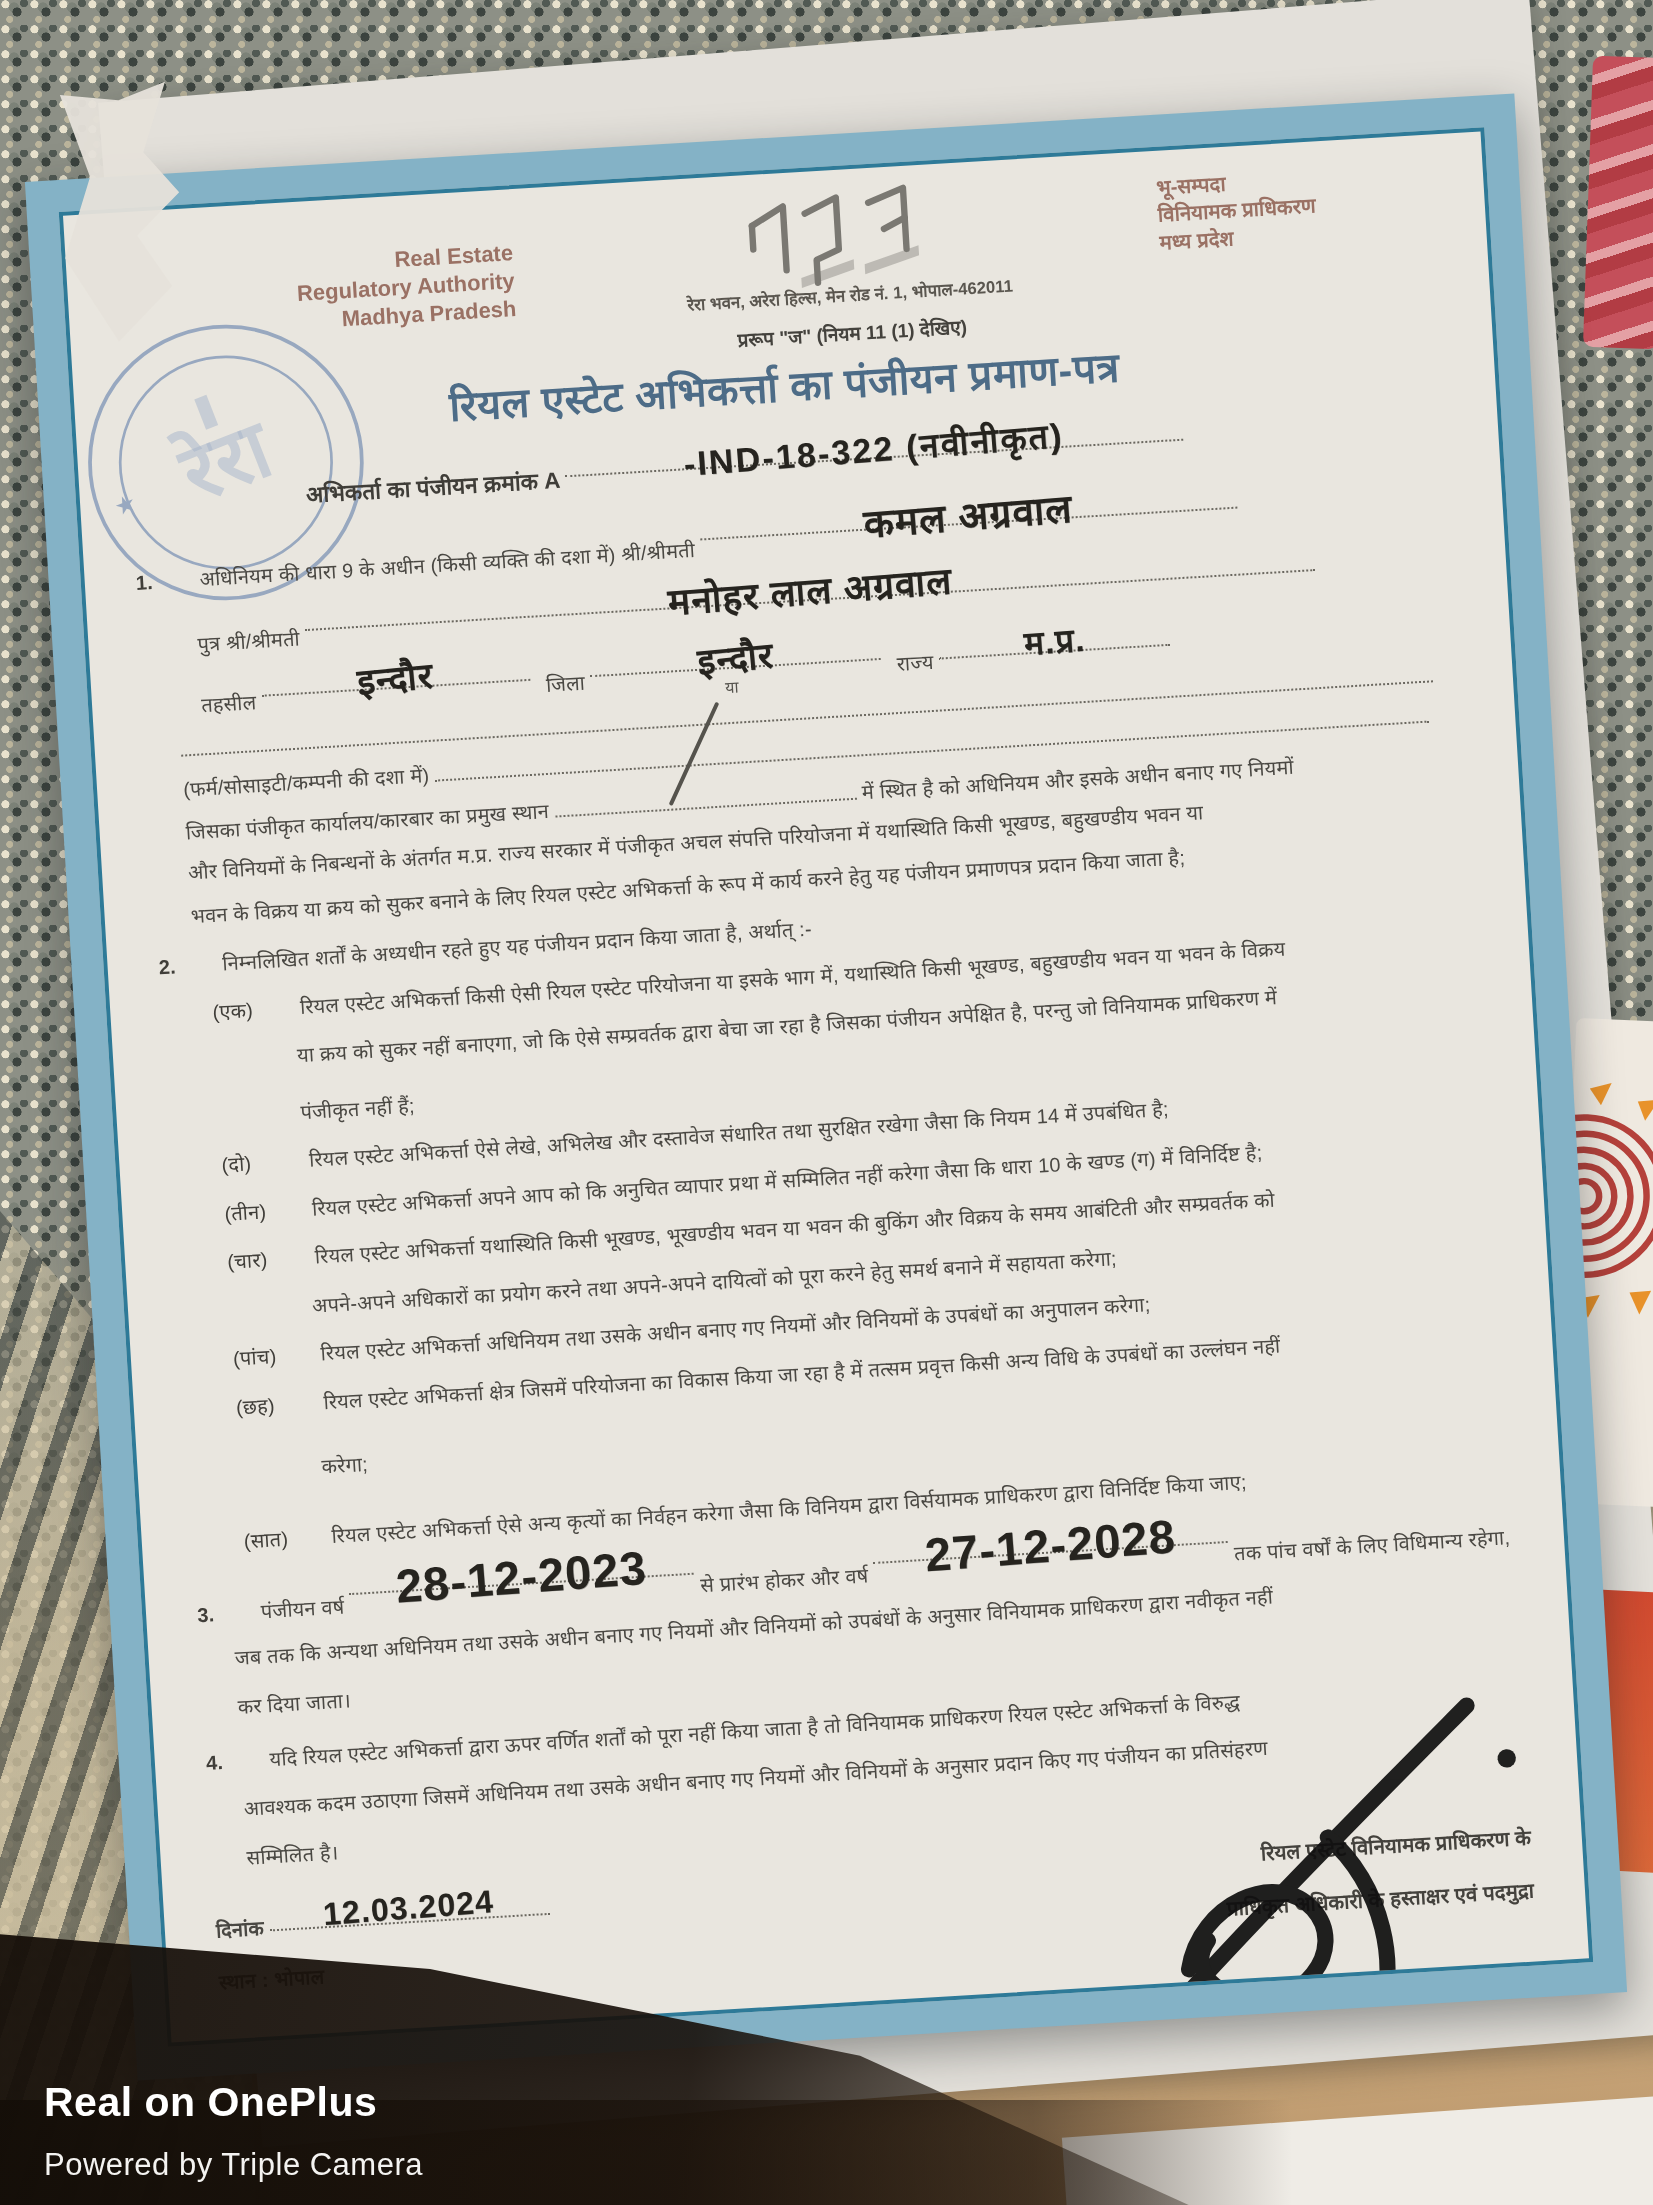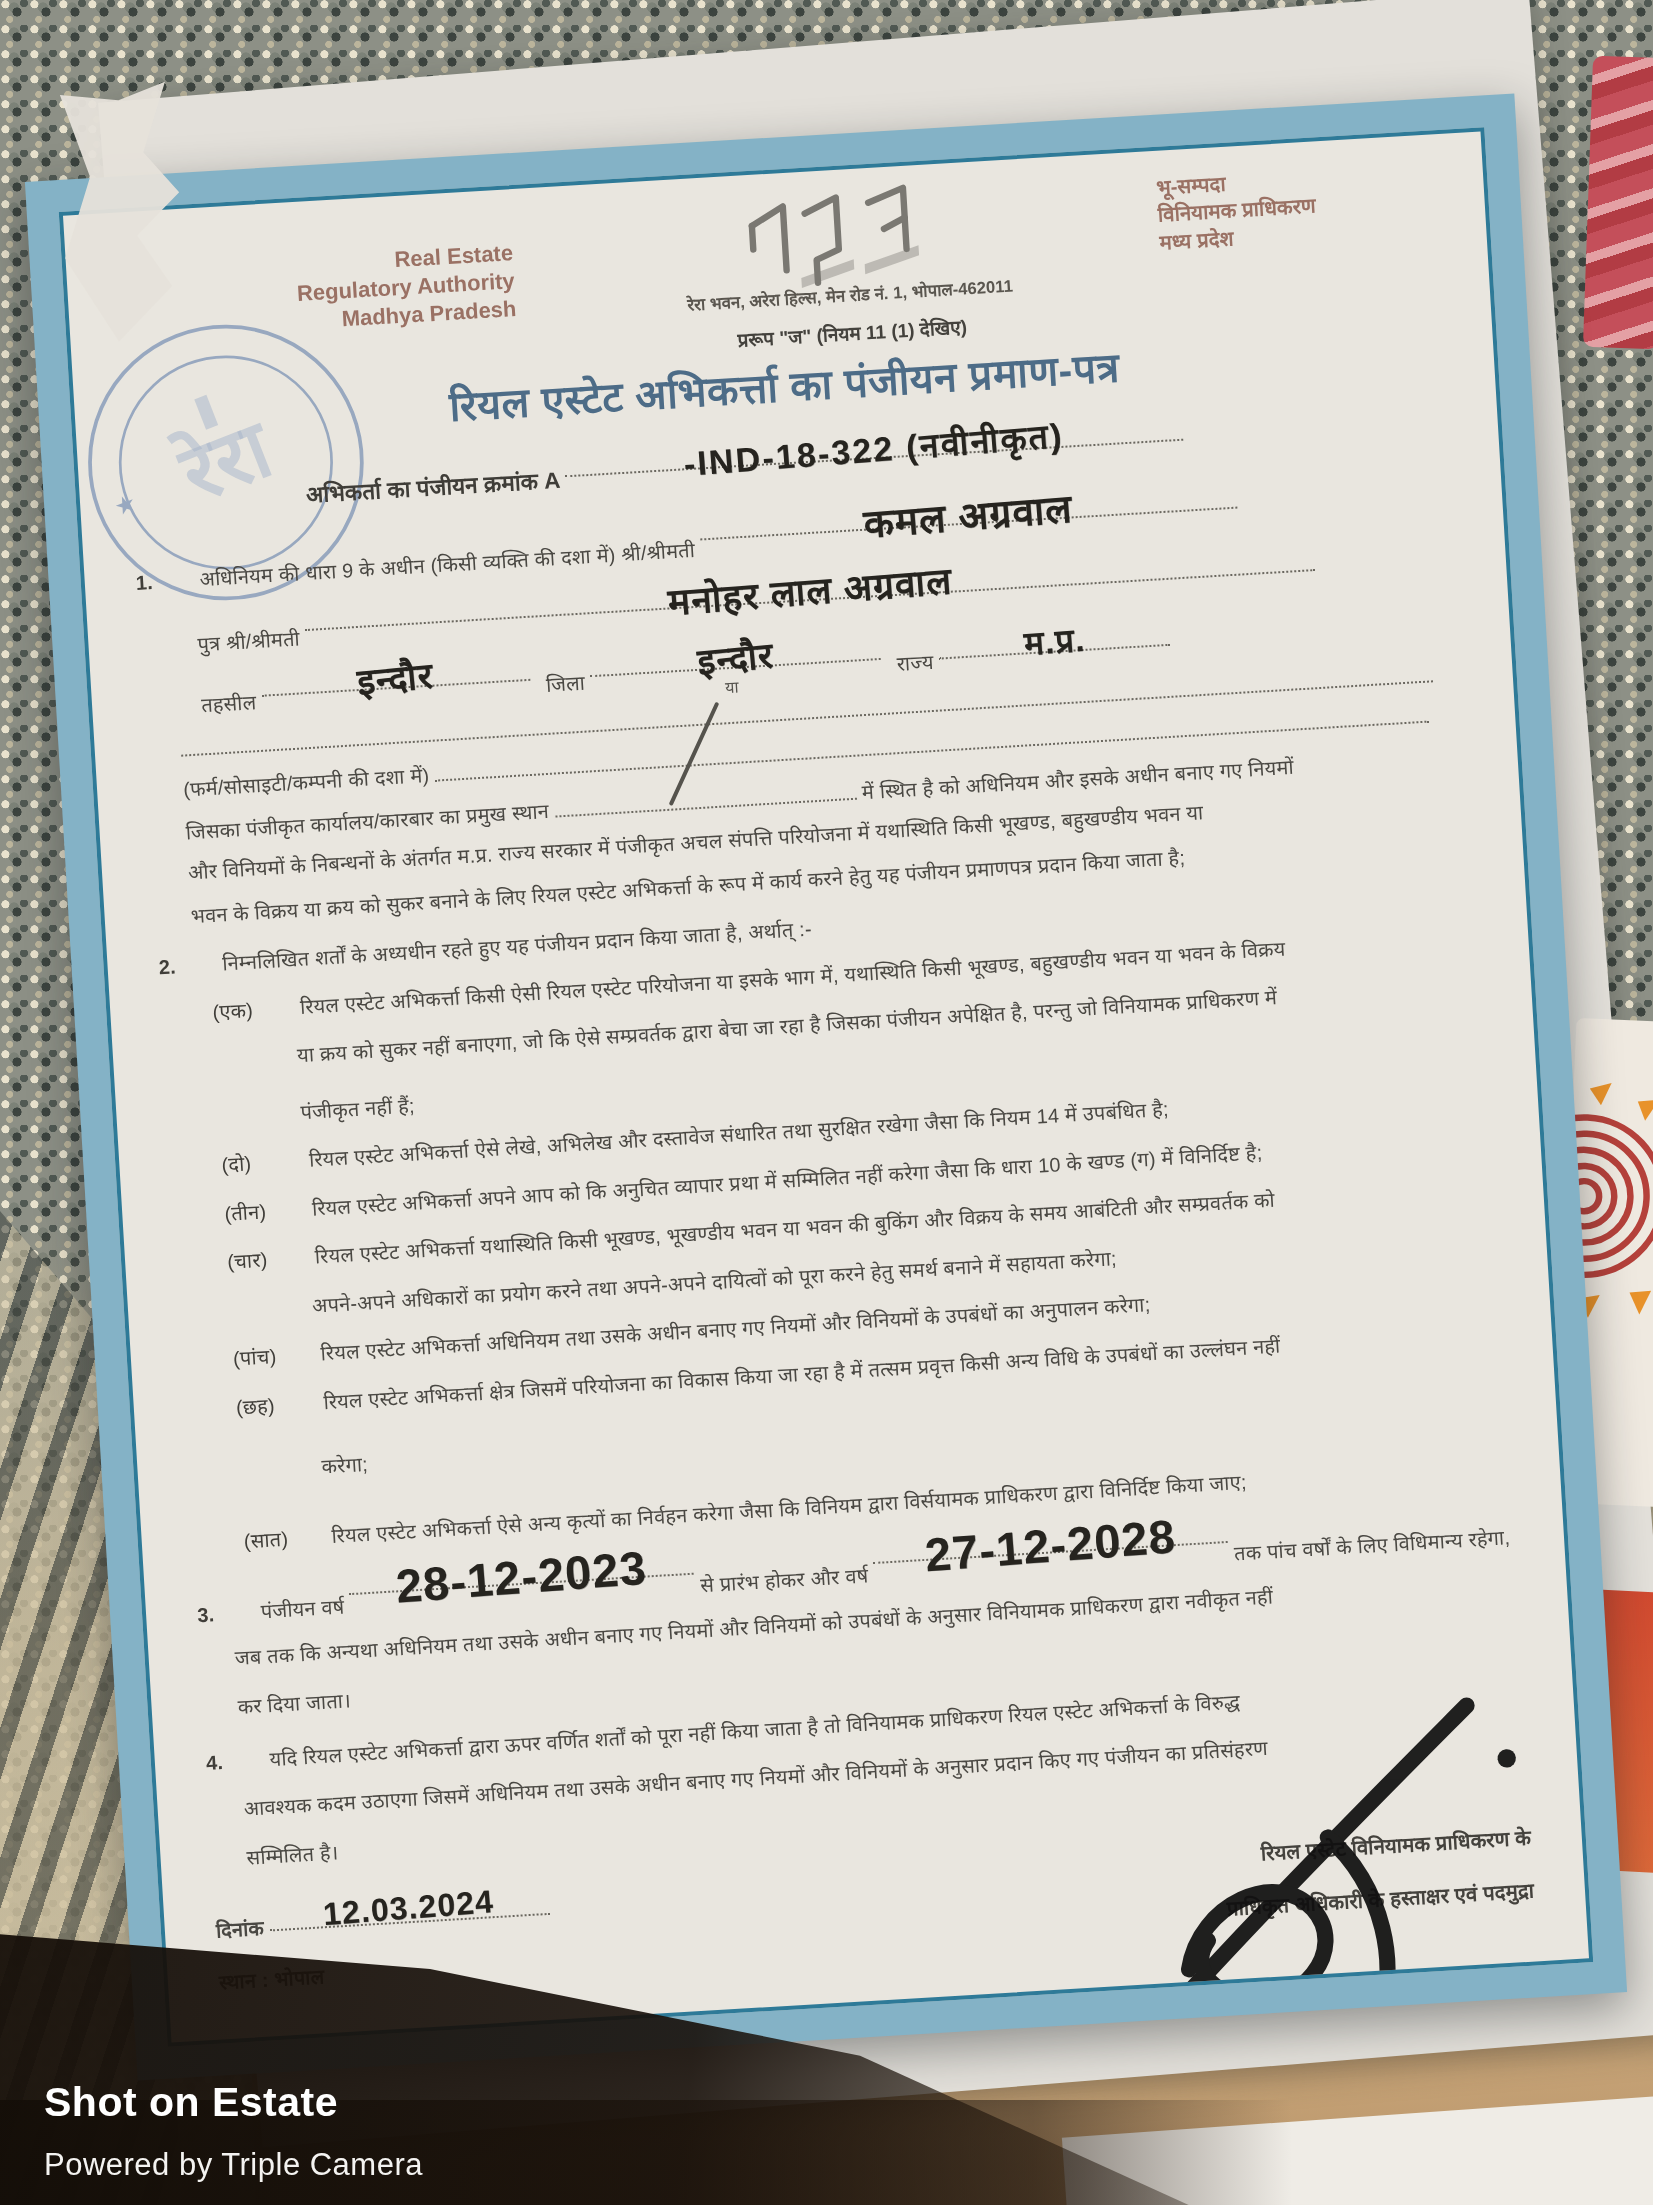--- a/index.html
+++ b/index.html
@@ -310,17 +310,17 @@
 
       </div>
     </div>
   </div>
 
   <div class="torn"></div>
 
   <div class="shadow"></div>
   <div class="shadow2"></div>
 
-  <div class="wm1">Shot on Estate</div>
+  <div class="wm1">Real on OnePlus</div>
   <div class="wm2">Powered by Triple Camera</div>
 
 </div>
 
 
 </body></html>

